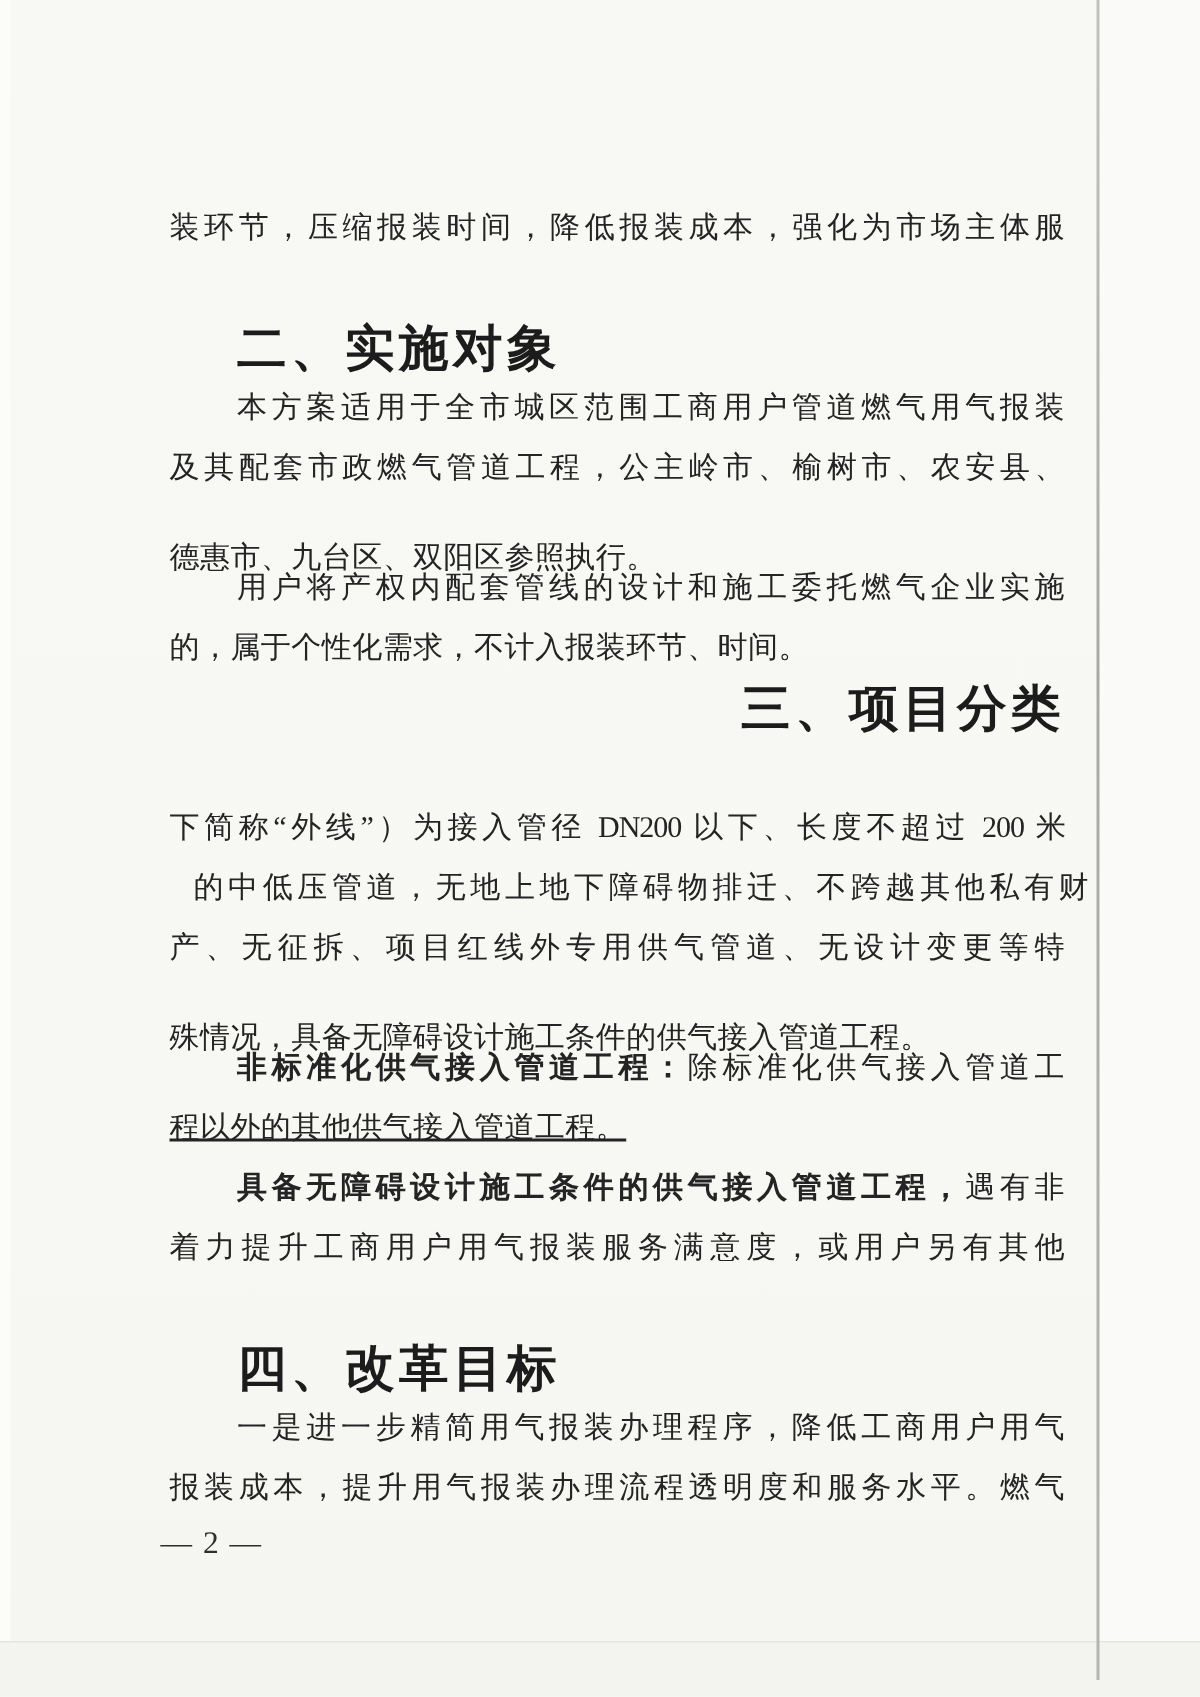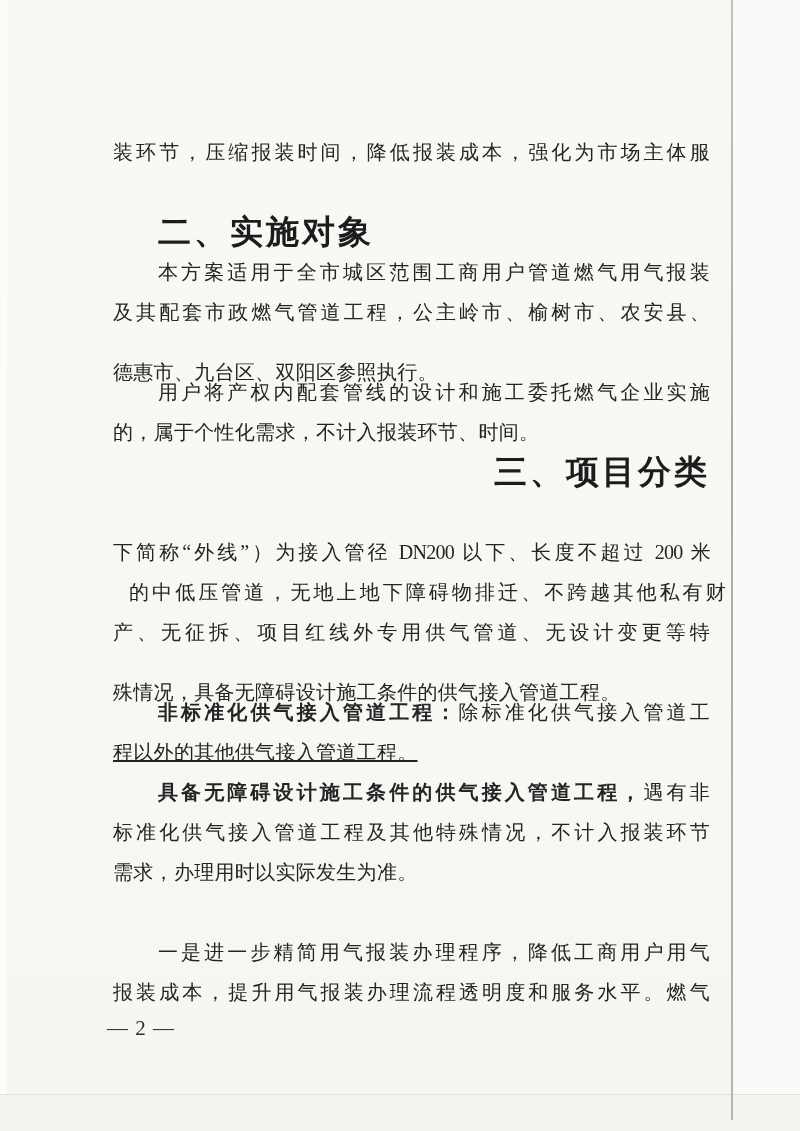--- a/index.html
+++ b/index.html
@@ -94,20 +94,20 @@
       <div class="line full indent" style="top: 372px;"><span>用户将产权内配套管线的设计和施工委托燃气企业实施</span></div>
       <div class="line" style="top: 412px;"><span>的，属于个性化需求，不计入报装环节、时间。</span></div>
       <div class="line heading indent" style="top: 452px; text-align: right;"><span class="bold">三、项目分类</span></div>
       <div class="line full has-latin" style="top: 532px;"><span>下简称“外线”）为接入管径 DN200 以下、长度不超过 200 米</span></div>
       <div class="line full" style="top: 572px; margin-left: 16px;"><span>的中低压管道，无地上地下障碍物排迁、不跨越其他私有财</span></div>
       <div class="line full" style="top: 612px;"><span>产、无征拆、项目红线外专用供气管道、无设计变更等特</span></div>
       <div class="line" style="top: 652px; margin-top: 20px;"><span>殊情况，具备无障碍设计施工条件的供气接入管道工程。</span></div>
       <div class="line full indent" style="top: 692px;"><span class="bold">非标准化供气接入管道工程：</span><span>除标准化供气接入管道工</span></div>
       <div class="line" style="top: 732px; text-decoration: underline;"><span>程以外的其他供气接入管道工程。</span></div>
       <div class="line full indent" style="top: 772px;"><span class="bold">具备无障碍设计施工条件的供气接入管道工程，</span><span>遇有非</span></div>
-      <div class="line full" style="top: 812px;"><span>标准化供气接入管道工程及其他特殊情况，不计入报装环节</span></div>
-      <div class="line" style="top: 852px;"><span>需求，办理用时以实际发生为准。</span></div>
+      <div class="line full" style="top: 812px;"><span>着力提升工商用户用气报装服务满意度，或用户另有其他</span></div>
+      <div class="line heading indent" style="top: 892px;"><span class="bold">四、改革目标</span></div>
       <div class="line full indent" style="top: 932px;"><span>一是进一步精简用气报装办理程序，降低工商用户用气</span></div>
       <div class="line full" style="top: 972px;"><span>报装成本，提升用气报装办理流程透明度和服务水平。燃气</span></div>
     </div>
 
   <div class="page-number">— 2 —</div>
 </div>
 
 </body></html>

